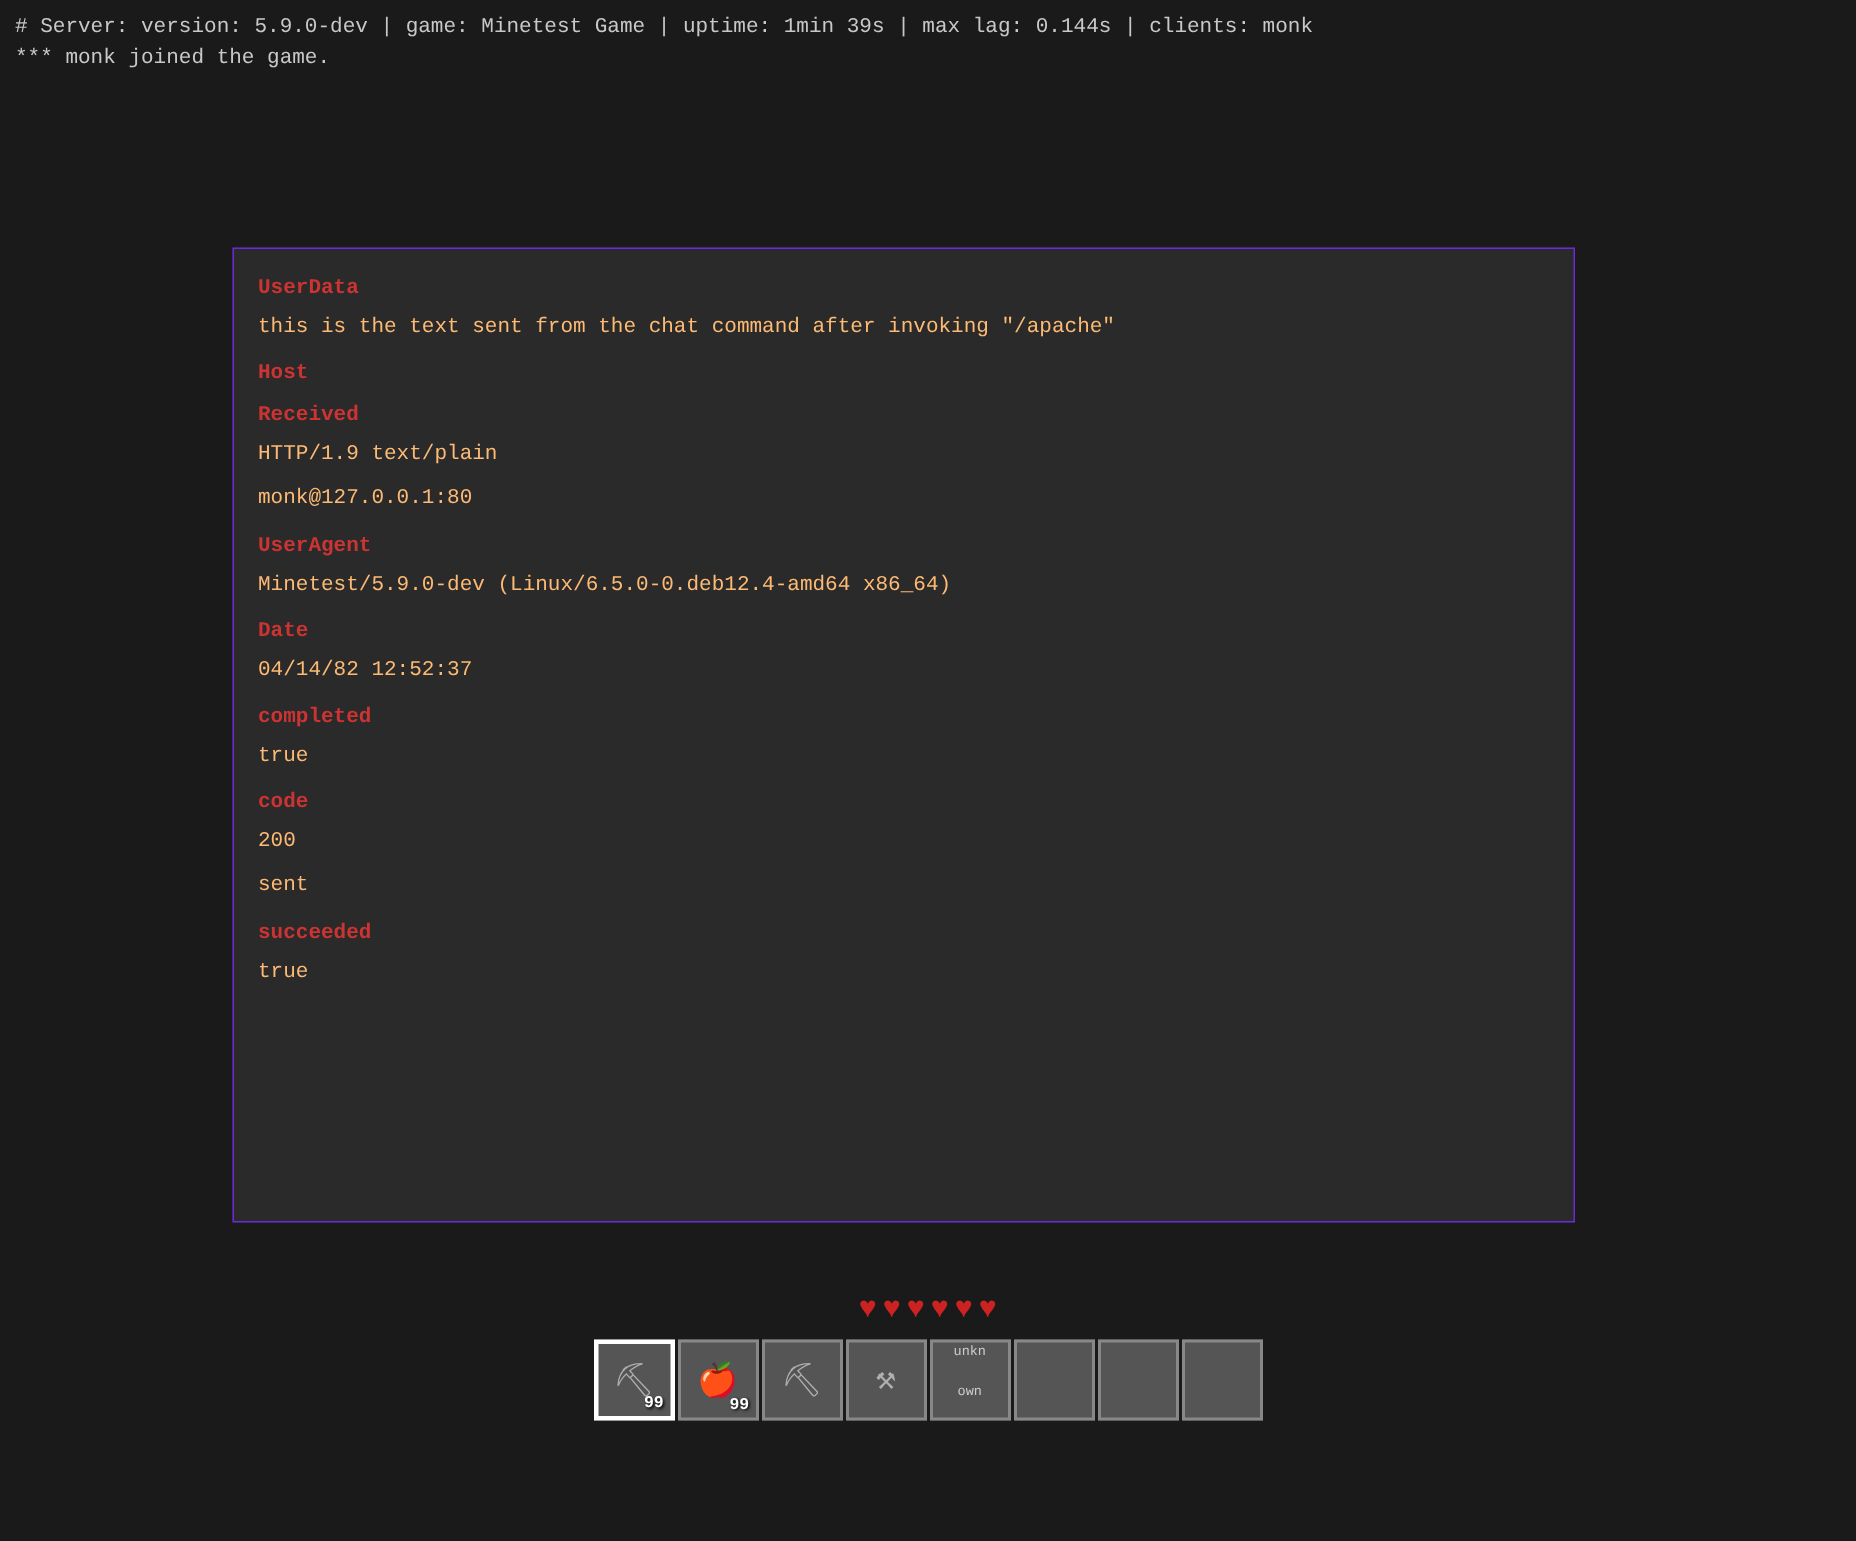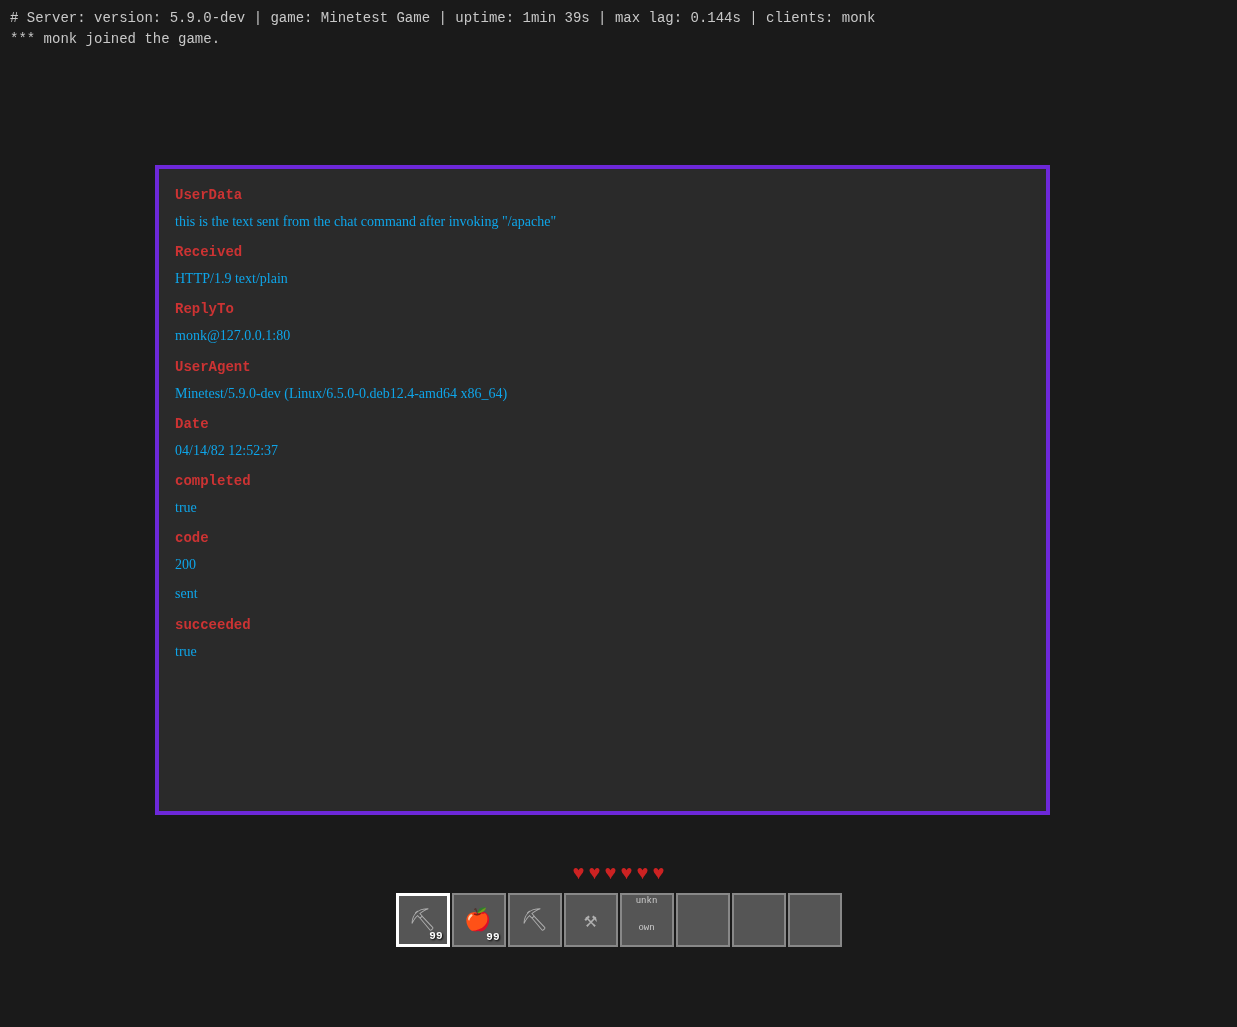--- a/index.html
+++ b/index.html
@@ -21,38 +21,37 @@
       font-size: 14px;
       line-height: 1.5;
     }
 
     #main-panel {
       position: absolute;
       top: 165px;
       left: 155px;
       width: 895px;
       background-color: #2a2a2a;
-      border: 4px solid #6d28d9;
+      border: 1px solid #6d28d9;
       padding: 12px 16px;
       min-height: 650px;
     }
 
     .field-label {
       color: #cc3333;
       font-weight: bold;
       font-size: 14px;
       line-height: 2;
     }
 
     .field-value {
-      color: #0ea5e9;
+      color: #fdba74;
       font-size: 14px;
       line-height: 1.8;
       margin-bottom: 4px;
-      font-family: Liberation Serif, serif;
     }
 
     #hud-area {
       position: absolute;
       bottom: 80px;
       left: 0;
       right: 0;
       display: flex;
       flex-direction: column;
       align-items: center;
@@ -124,23 +123,23 @@
 
 <div id="header-area">
   <div># Server: version: 5.9.0-dev | game: Minetest Game | uptime: 1min 39s | max lag: 0.144s | clients: monk</div>
   <div>*** monk joined the game.</div>
 </div>
 
 <div id="main-panel">
 
 <div class="field-label">UserData</div>
     <div class="field-value">this is the text sent from the chat command after invoking "/apache"</div>
+    <div class="field-label">Host</div>
     <div class="field-label">Received</div>
     <div class="field-value">HTTP/1.9 text/plain</div>
-    <div class="field-label">ReplyTo</div>
     <div class="field-value">monk@127.0.0.1:80</div>
     <div class="field-label">UserAgent</div>
     <div class="field-value">Minetest/5.9.0-dev (Linux/6.5.0-0.deb12.4-amd64 x86_64)</div>
     <div class="field-label">Date</div>
     <div class="field-value">04/14/82 12:52:37</div>
     <div class="field-label">completed</div>
     <div class="field-value">true</div>
     <div class="field-label">code</div>
     <div class="field-value">200</div>
     <div class="field-value">sent</div>

